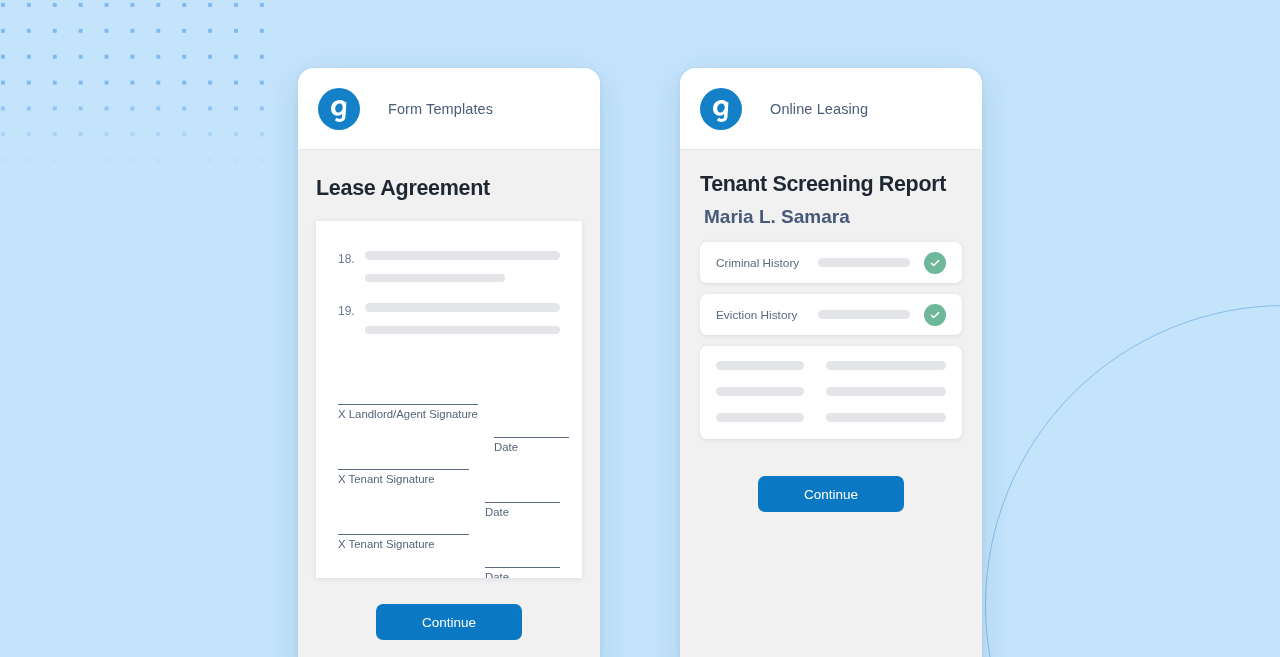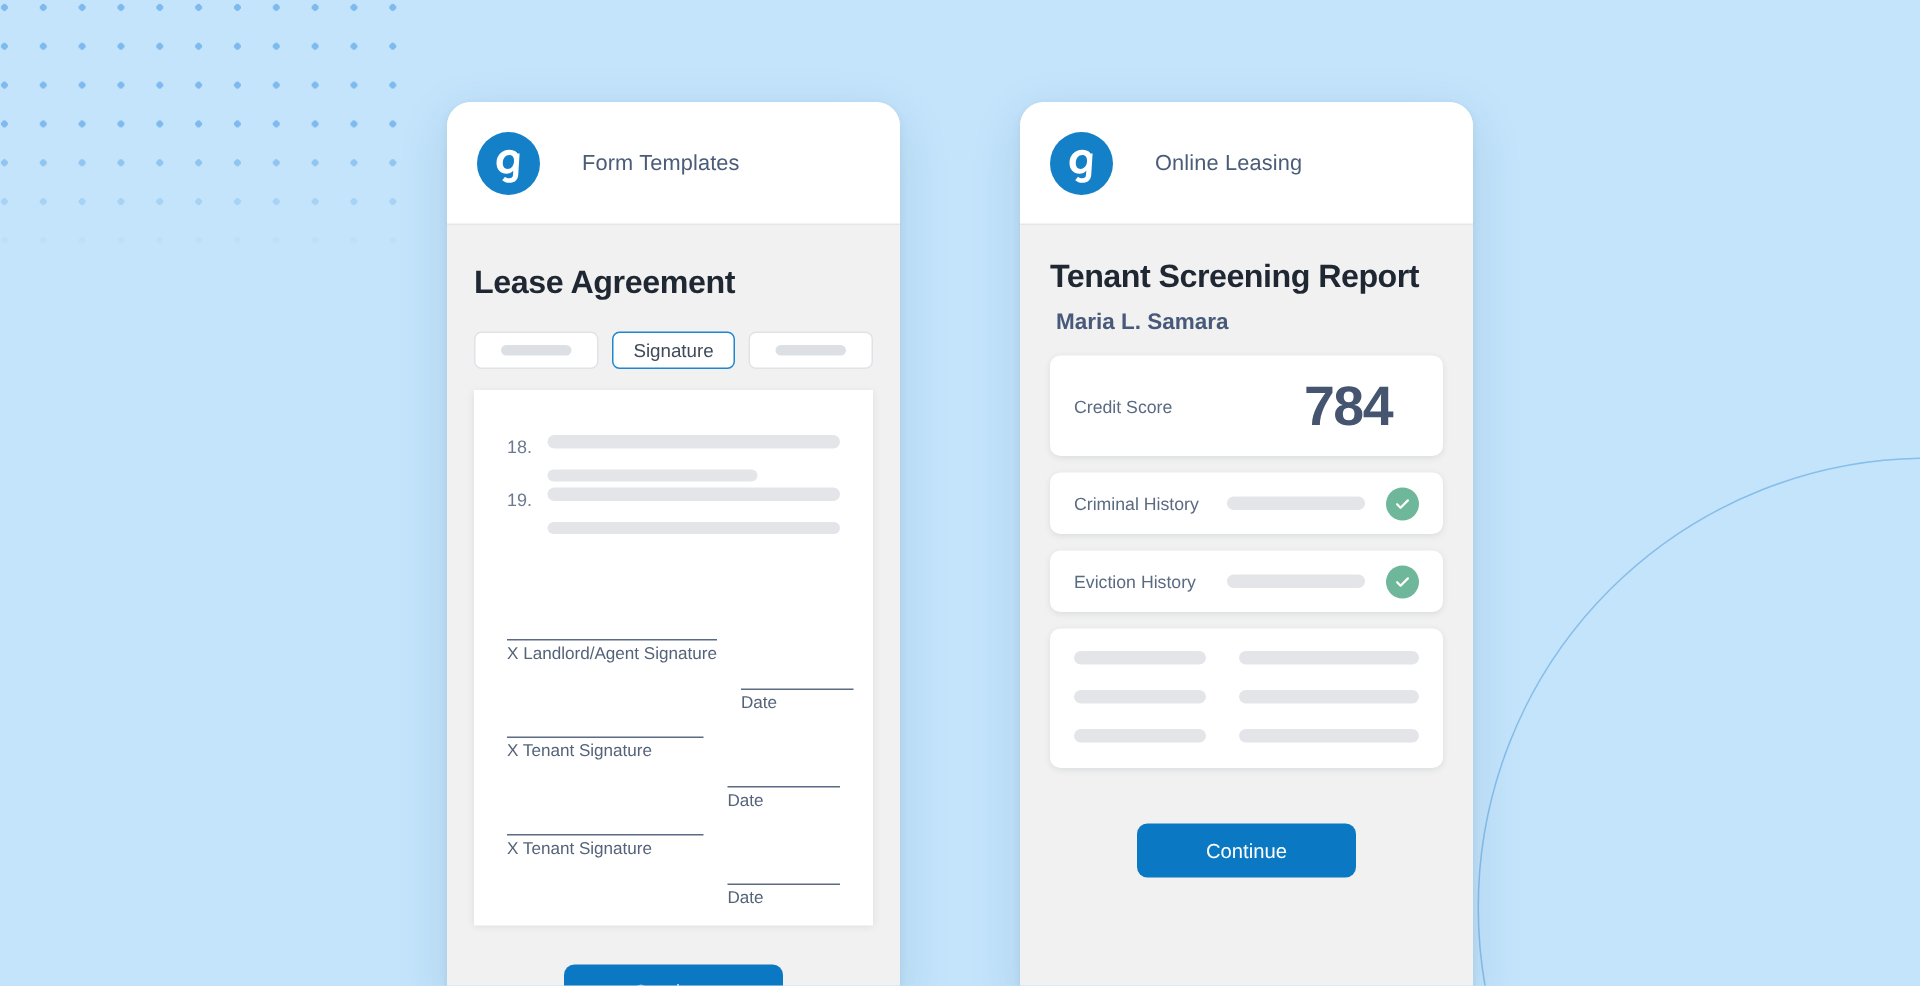--- a/index.html
+++ b/index.html
@@ -132,21 +132,21 @@
     height: 357px;
     background: #ffffff;
     box-shadow: 0 1px 5px rgba(30, 50, 80, .10);
     padding: 30px 22px 0 22px;
     overflow: hidden;
   }
 
   .clause {
     display: flex;
     gap: 10px;
-    margin-bottom: 4px;
+    margin-bottom: 21px;
   }
   .clause-num {
     font-size: 12px;
     color: #6b7a90;
     width: 17px;
     flex: 0 0 auto;
     padding-top: 1px;
   }
   .clause-lines { flex: 1 1 auto; }
   .ph-bar {
@@ -196,21 +196,21 @@
   .report-head { padding: 22px 20px 14px 20px; }
   .report-title {
     font-size: 21.5px;
     font-weight: 700;
     color: #1f2733;
     letter-spacing: -.35px;
   }
   .report-subject {
     margin-top: 9px;
     margin-left: 4px;
-    font-size: 15px;
+    font-size: 19px;
     font-weight: 700;
     color: #48597a;
   }
 
   .report-body { padding: 0 20px; }
 
   .metric-card {
     background: #ffffff;
     border-radius: 7px;
     box-shadow: 0 1px 4px rgba(30, 50, 80, .10);
@@ -301,31 +301,20 @@
         <path d="M18.6 5.6c-1.2-1.1-3-1.7-5.1-1.7C8.6 3.9 5 7.6 5 12.6c0 4.3 2.7 7.2 6.6 7.2 2 0 3.6-.8 4.6-2.2l-.2 3.1c-.1 1.4-1 2.2-2.5 2.2-1.1 0-2-.4-2.8-1.1l-1.9 2.4c1.3 1.1 2.9 1.7 4.8 1.7 3.5 0 5.7-1.9 5.9-5.4l.9-14.2h-1.4zm-6.3 11c-1.9 0-3.1-1.5-3.1-3.8 0-3.1 1.9-5.4 4.4-5.4 1.9 0 3.1 1.4 3.1 3.7 0 3.1-1.9 5.5-4.4 5.5z" fill="#ffffff"></path>
       </svg>
     </div>
     <span class="brand-label">Form Templates</span>
   </div>
 
   <div class="doc-title-bar">
     <div class="doc-title">Lease Agreement</div>
   </div>
 
-  <div class="chip-row">
-    <div class="chip">
-      <span class="chip-bar"></span>
-    </div>
-    <div class="chip active">
-      <span class="chip-label">Signature</span>
-    </div>
-    <div class="chip">
-      <span class="chip-bar"></span>
-    </div>
-  </div>
 
   <div class="doc-sheet">
 
     <div class="clause">
       <span class="clause-num">18.</span>
       <div class="clause-lines">
         <div class="ph-bar" style="width:100%"></div>
         <div class="ph-bar" style="width:72%"></div>
       </div>
     </div>
@@ -393,24 +382,20 @@
     <span class="brand-label">Online Leasing</span>
   </div>
 
   <div class="report-head">
     <div class="report-title">Tenant Screening Report</div>
     <div class="report-subject">Maria L. Samara</div>
   </div>
 
   <div class="report-body">
 
-    <div class="metric-card big">
-      <span class="metric-label">Credit Score</span>
-      <span class="metric-value score">784</span>
-    </div>
 
 
     <div class="metric-card row">
       <span class="metric-label">Criminal History</span>
       <span class="row-bar"></span>
       <span class="check-badge">
         <svg width="12" height="12" viewBox="0 0 12 12" aria-hidden="true">
           <path d="M2.4 6.2 4.7 8.5 9.6 3.6" fill="none" stroke="#ffffff" stroke-width="1.5" stroke-linecap="round" stroke-linejoin="round"></path>
         </svg>
       </span>

